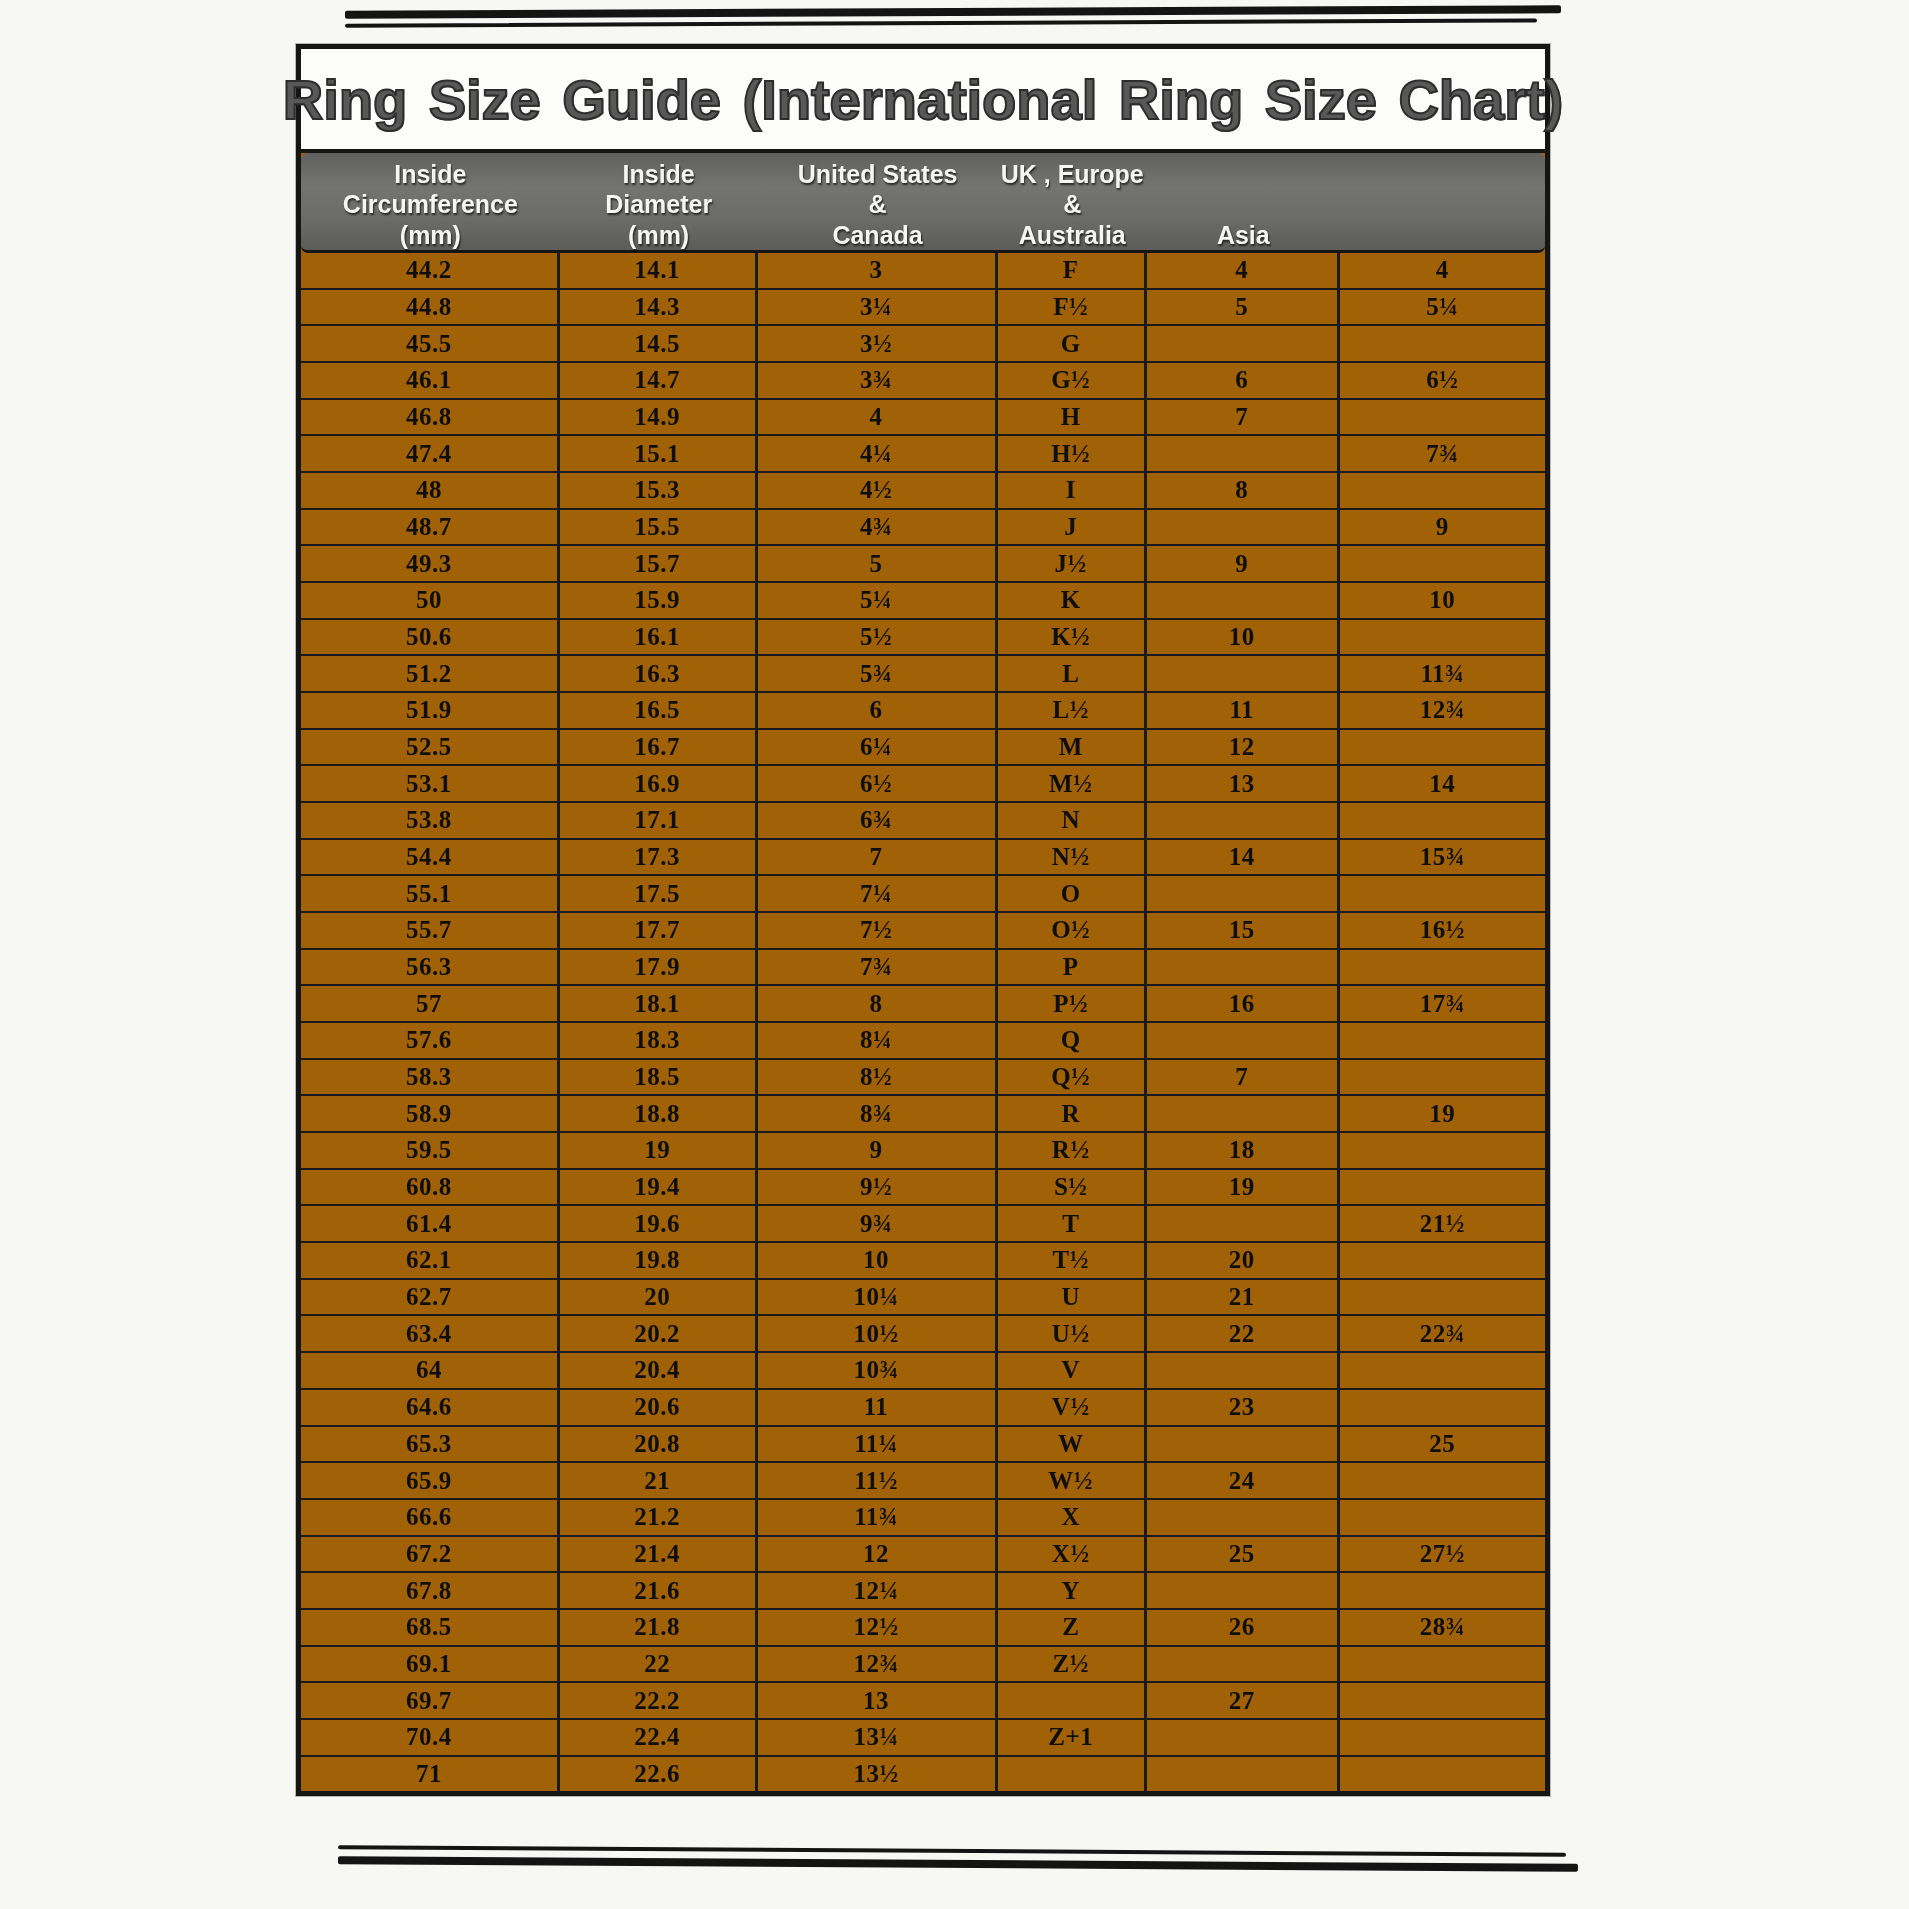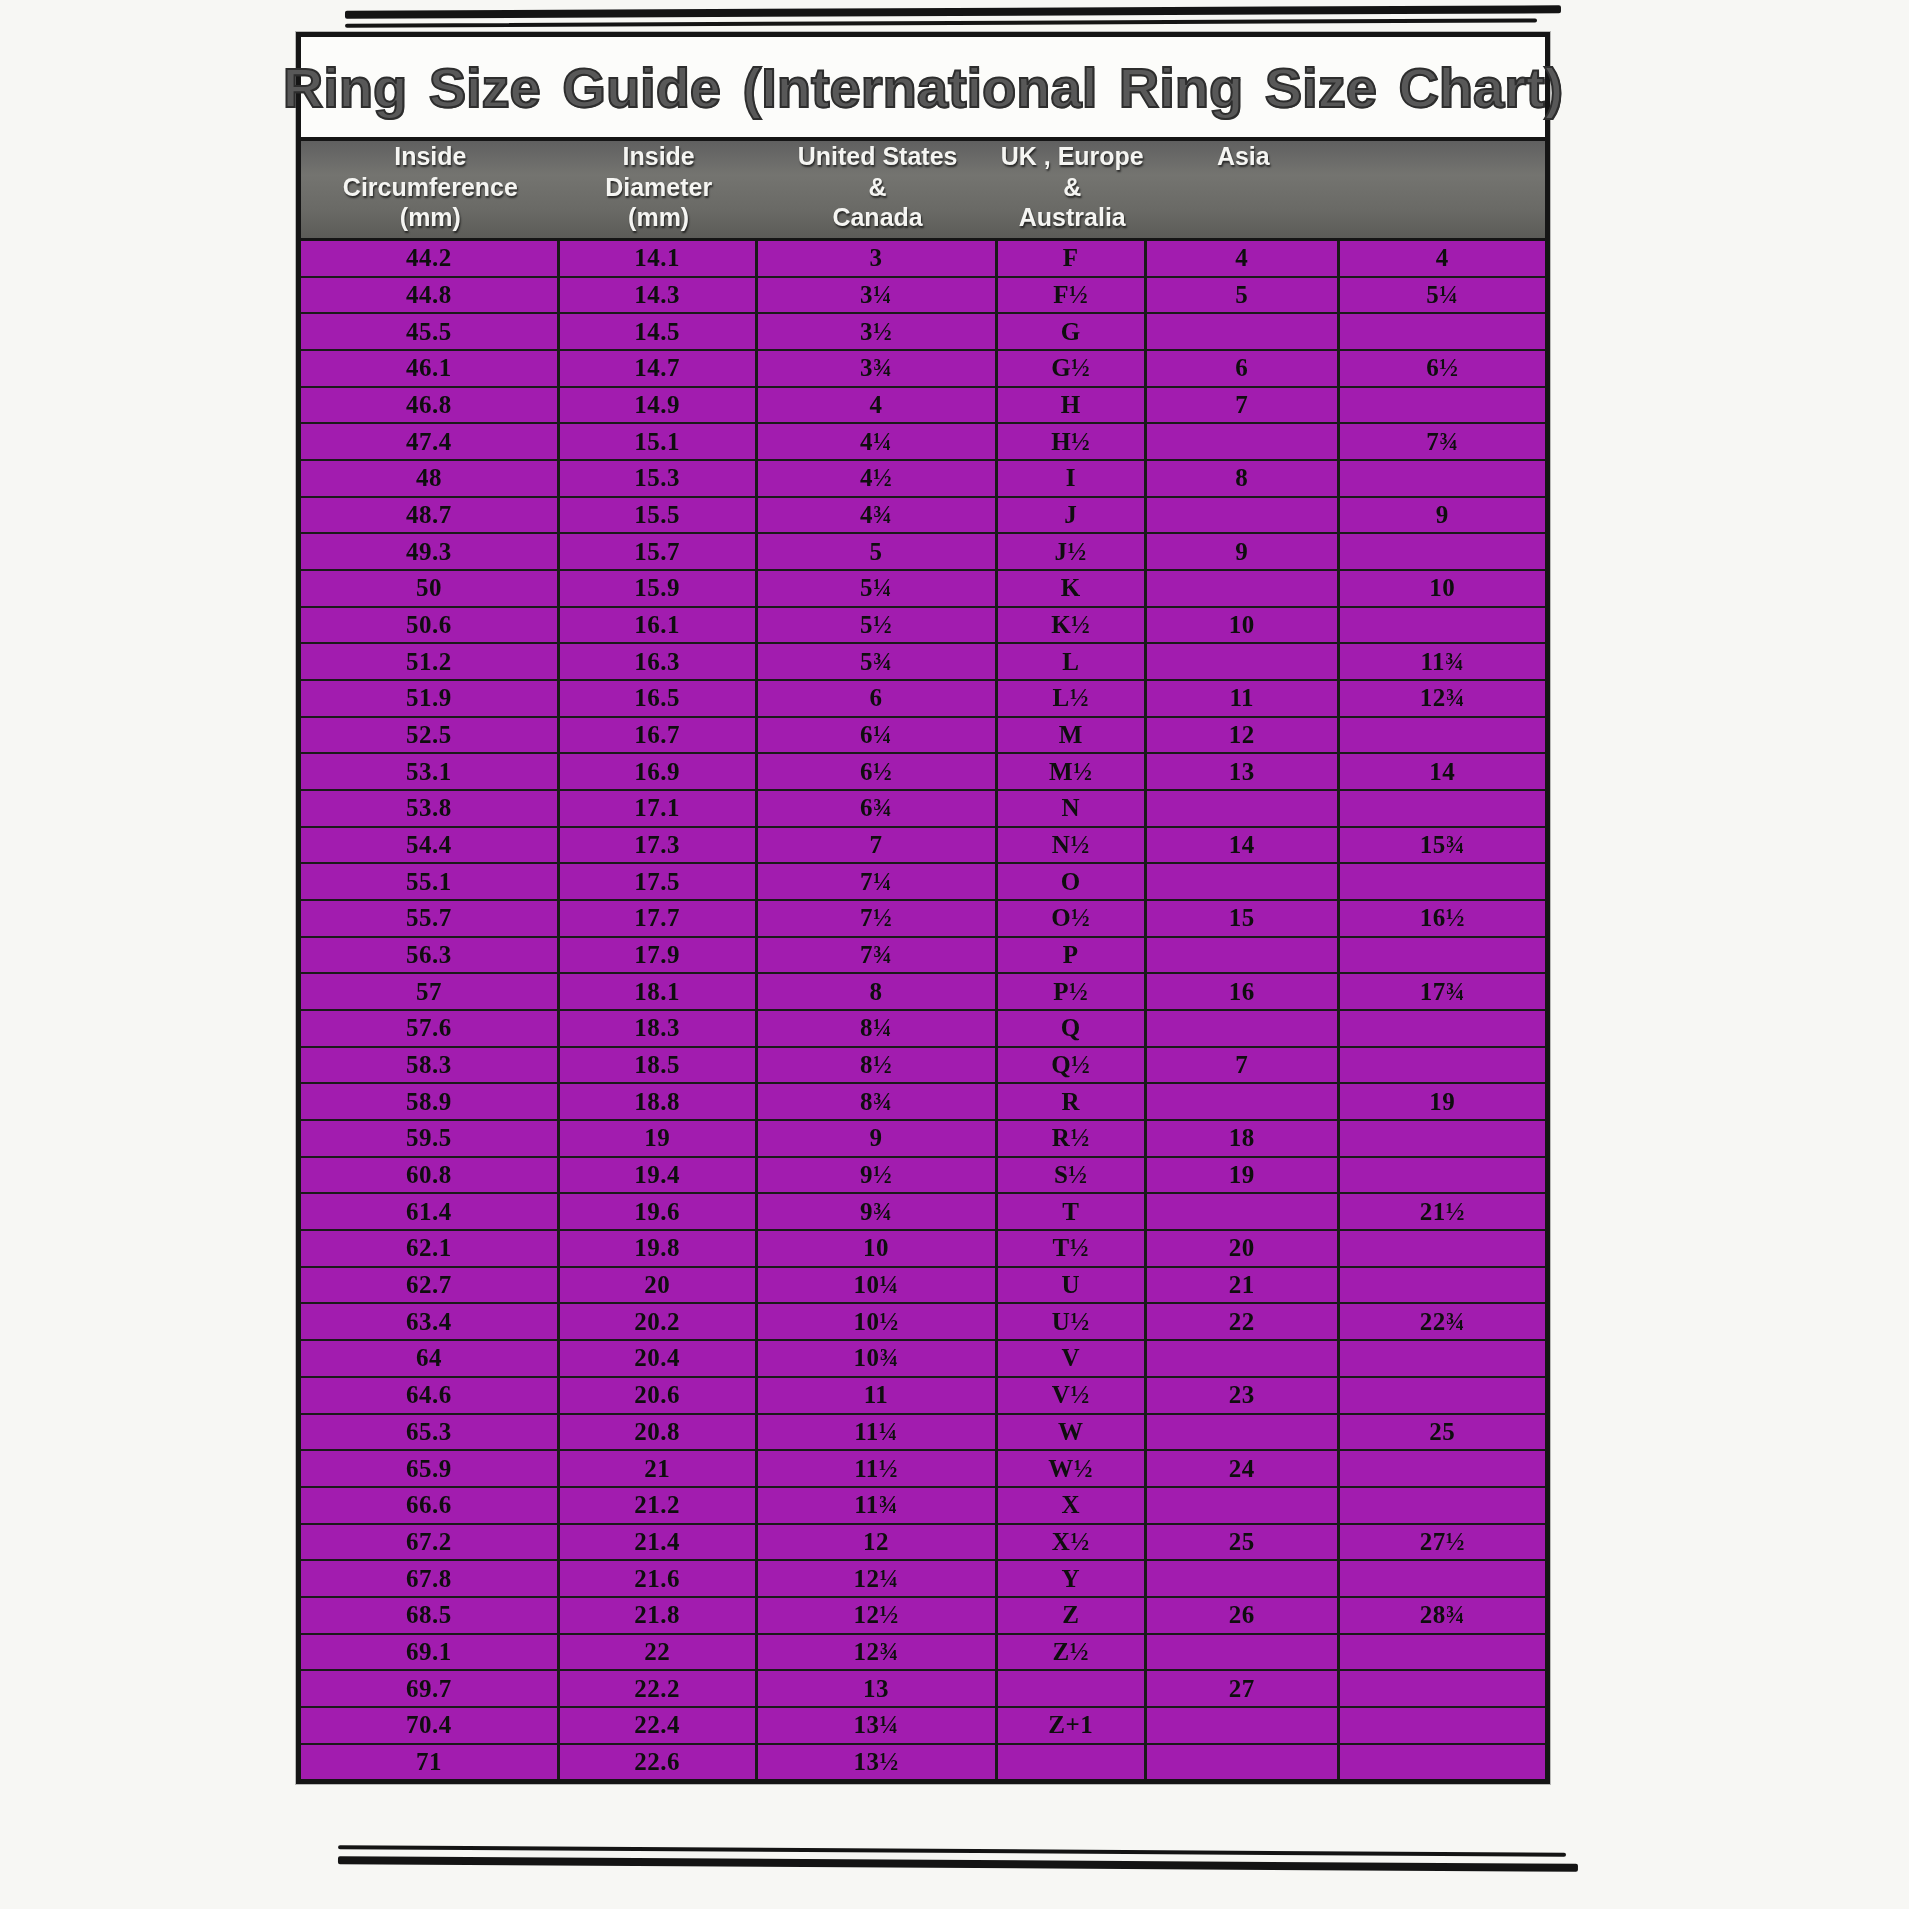--- a/index.html
+++ b/index.html
@@ -15,42 +15,43 @@
   .scan-top { left:345px; top:8px; width:1216px; transform:rotate(-0.25deg); }
   .scan-top .bar1 { height:8px; }
   .scan-top .gap  { height:5px; }
   .scan-top .bar2 { height:4px; width:98%; }
   .scan-bottom { left:338px; top:1849px; width:1240px; transform:rotate(0.35deg); }
   .scan-bottom .bar1 { height:4px; width:99%; }
   .scan-bottom .gap  { height:7px; }
   .scan-bottom .bar2 { height:8px; }
 
   .chart {
-    position:absolute; left:296px; top:32px; width:1254px; height:1752px;
-    border:5px solid #151515; background:#a21caf;
+    position:absolute; left:296px; top:44px; width:1254px; height:1752px;
+    border:5px solid #151515; background:#a16207;
     display:flex; flex-direction:column;
     box-shadow:0 0 0 1px rgba(0,0,0,.25);
   }
   .title-row {
     height:104px; flex:0 0 104px;
     display:flex; align-items:center; justify-content:center;
     border-bottom:4px solid #151515;
     background:#fcfcfa;
   }
   .title-text {
     font-size:56px; font-weight:bold; letter-spacing:0px; word-spacing:6px;
     color:#585858; white-space:nowrap;
     -webkit-text-stroke:2px #2d2d2d;
     text-shadow:1px 1px 0 #3a3a3a;
   }
   .head-row {
     height:100px; flex:0 0 100px;
-    display:flex; align-items:flex-start;
+    display:flex; align-items:flex-end;
     background:linear-gradient(180deg,#606060 0%,#747470 35%,#6a6a66 70%,#5c5c58 100%);
     border-bottom:3px solid #151515;
+    border-radius:7px;
   }
   .head-cell {
     display:flex; align-items:center; justify-content:center;
     text-align:center; color:#f5f5f2;
     font-weight:bold; font-size:25px; line-height:1.22;
     white-space:pre-line;
     text-shadow:1px 2px 2px rgba(0,0,0,.65);
   }
   .tbody { flex:1 1 auto; display:flex; flex-direction:column;border-radius:15px; }
   .trow { flex:1 1 0; display:flex; border-bottom:2px solid #1a1a1a; }

